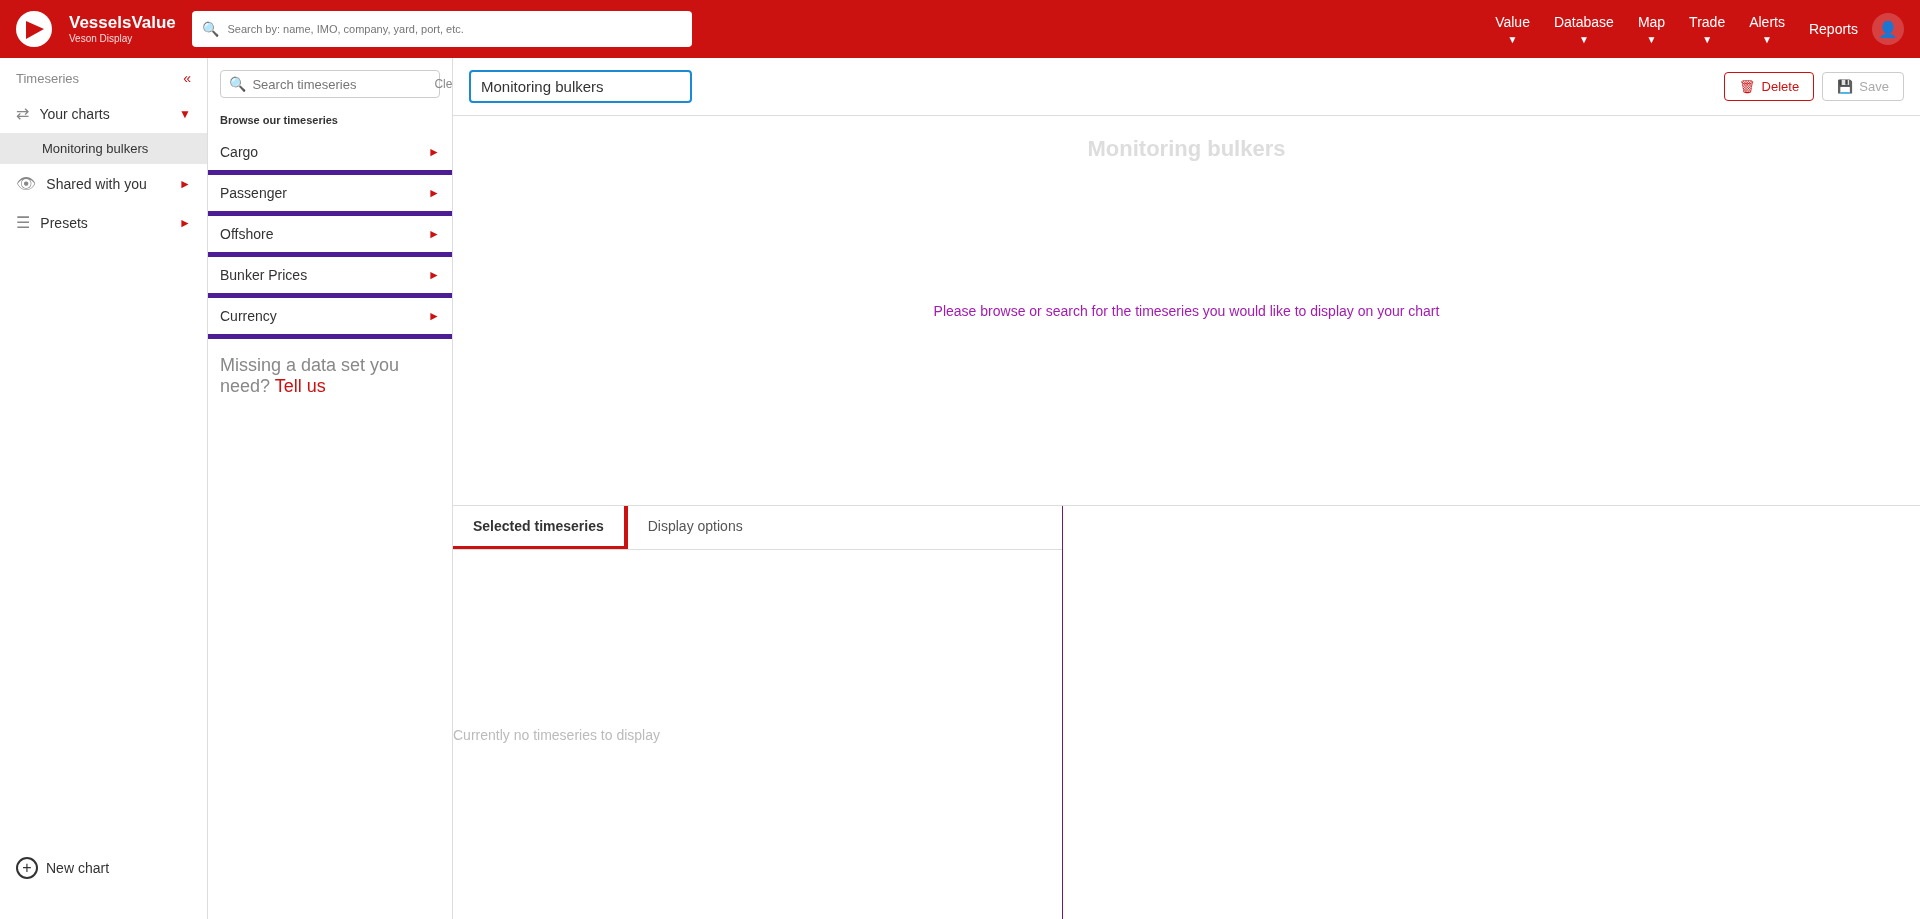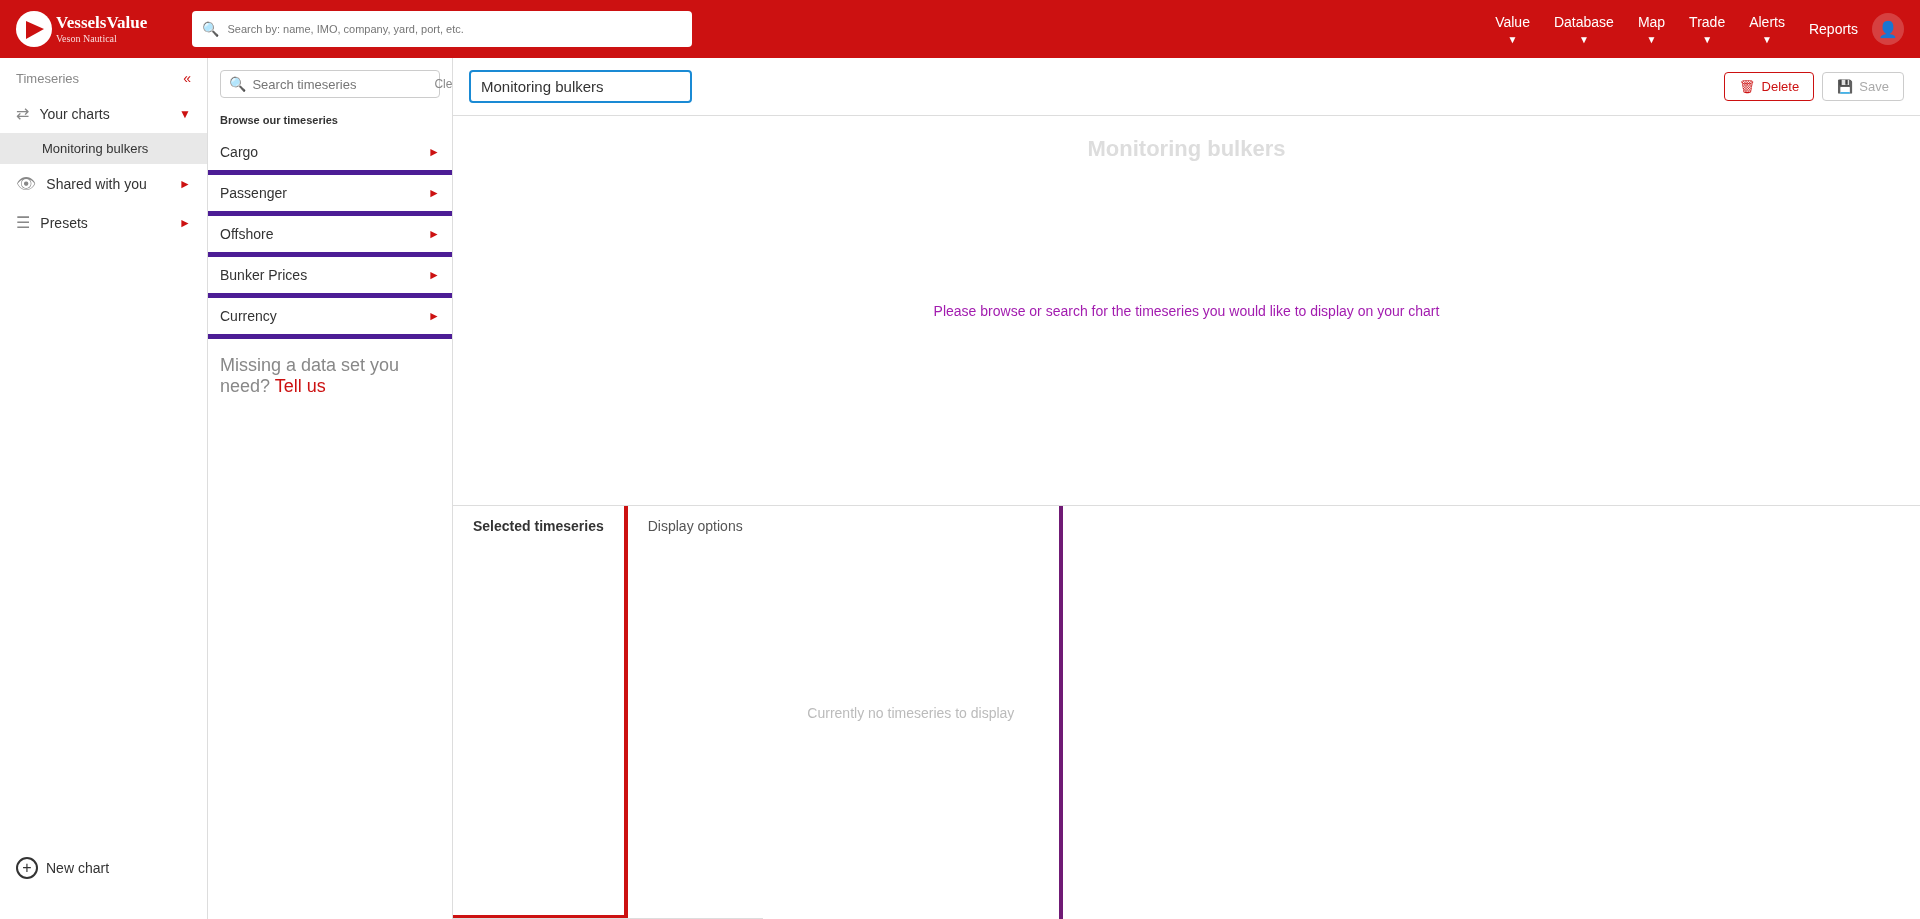--- a/index.html
+++ b/index.html
@@ -10,24 +10,23 @@
       background: #cc1111;
       height: 58px;
       display: flex;
       align-items: center;
       padding: 0 16px;
       gap: 16px;
     }
     .logo-area {
       display: flex;
       align-items: center;
-      gap: 4px;
+      gap: 17px;
       color: white;
       min-width: 160px;
-      font-family: Liberation Serif, serif;
     }
     .logo-icon {
       width: 36px;
       height: 36px;
     }
     .logo-text {
       display: flex;
       flex-direction: column;
       line-height: 1.1;
     }
@@ -297,22 +296,23 @@
     }
 
     
     .bottom-panel {
       background: white;
       flex: 1;
       display: flex;
     }
     .bottom-left {
       width: 610px;
-      border-right: 4px solid #701a75;
-      display: flex;
+      border-right: 1px solid #701a75;
+      display: flex;
+      flex-direction: column;
     }
     .bottom-tabs {
       display: flex;
       border-bottom: 1px solid #ddd;
     }
     .bottom-tab {
       padding: 12px 20px;
       font-size: 14px;
       cursor: pointer;
       color: #555;
@@ -320,21 +320,21 @@
     }
     .bottom-tab.active {
       color: #333;
       font-weight: bold;
       border-bottom: 3px solid #cc1111;
     }
     .no-timeseries {
       flex: 1;
       display: flex;
       align-items: center;
-      justify-content: center;
+      justify-content: flex-start;
       color: #bbb;
       font-size: 14px;
     }
     .bottom-right {
       flex: 1;
     }
 
     
     .red-separator {
       width: 4px;
@@ -346,21 +346,21 @@
 
 <nav class="topnav">
   <div class="logo-area">
 
     <svg class="logo-icon" viewBox="0 0 36 36">
       <circle cx="18" cy="18" r="18" fill="white"></circle>
       <polygon points="10,10 28,18 10,28" fill="#cc1111"></polygon>
     </svg>
     <div class="logo-text">
       <span class="brand">VesselsValue</span>
-      <span class="sub">Veson Nautical</span>
+      <span class="sub">Veson Display</span>
     </div>
   </div>
 
   <div class="search-bar">
     <span class="search-icon-nav">🔍</span>
     <input type="text" placeholder="Search by: name, IMO, company, yard, port, etc." style="">
   </div>
 
   <div class="nav-right">
     <div class="nav-item">

